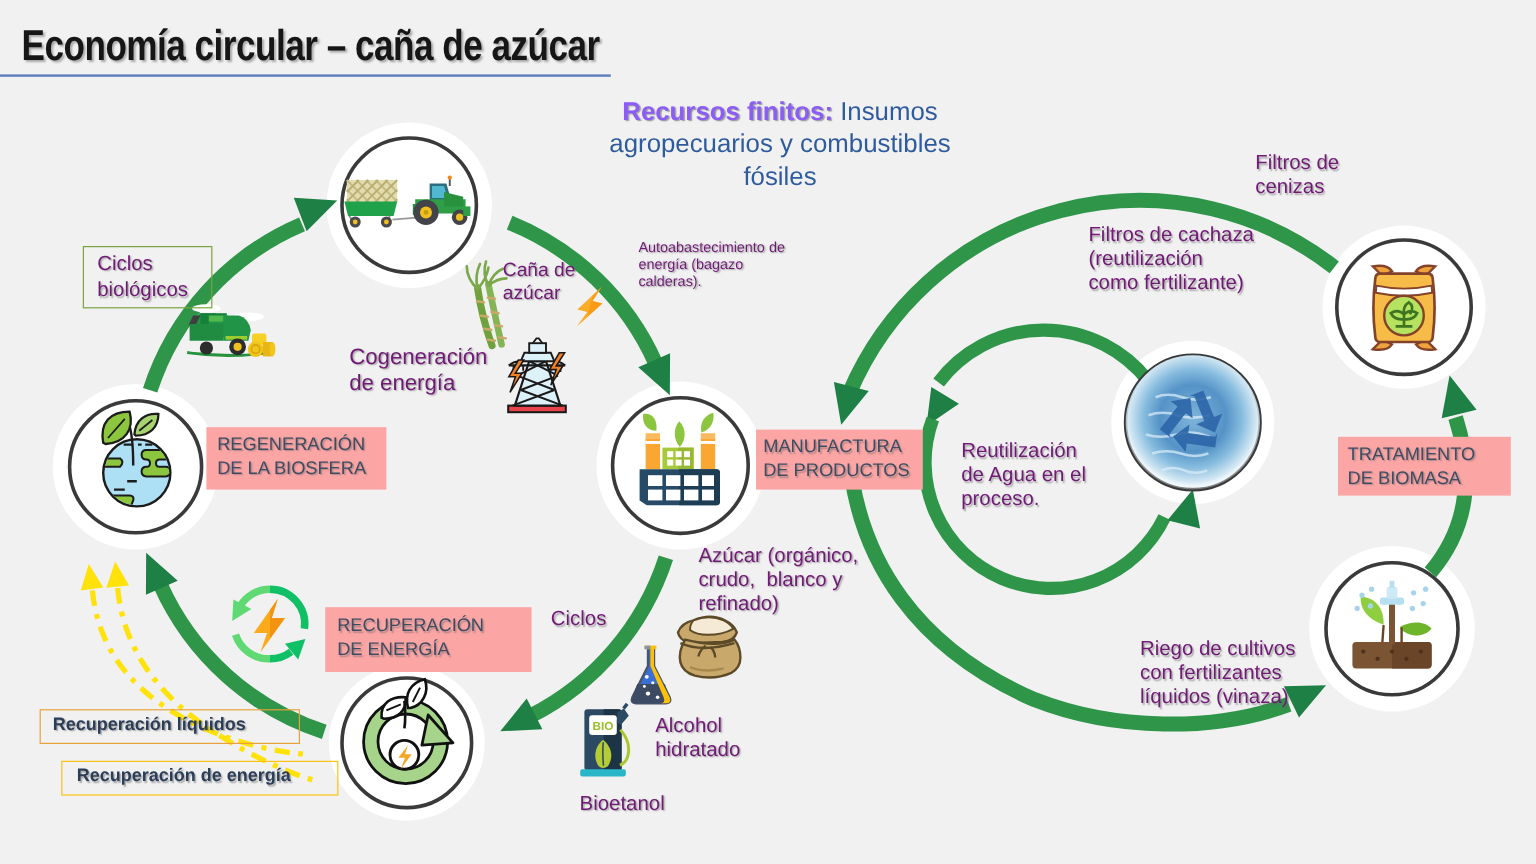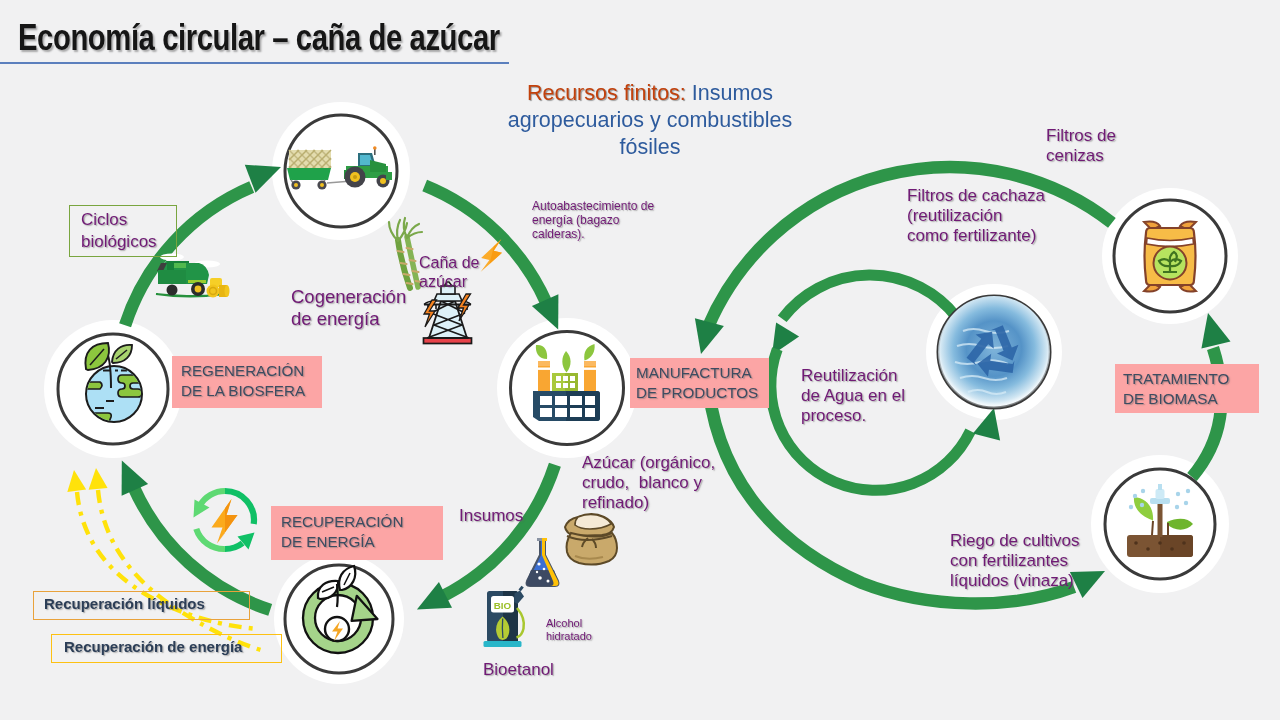--- a/index.html
+++ b/index.html
@@ -281,33 +281,33 @@
 <path d="M502.7 618.5 q -0.8 10 0.2 19.5" stroke="#2c4a63" stroke-width="1.3" fill="none"></path>
 <rect x="483.5" y="641" width="38" height="6" rx="1.5" fill="#29b6c9"></rect>
 <path d="M517 608 q 8.5 10 6.5 20.5 q -1.5 7.5 -7 9" fill="none" stroke="#a9c72e" stroke-width="2.5"></path>
 <path d="M514.5 593.5 l5.5 -3 4 6 -6.5 7.5 -3.5 -2 Z" fill="#2c4a63"></path>
 <path d="M518.5 589.5 l3 -3.8 2.3 1.8 -3 3.8 Z" fill="#2c4a63"></path>
 </g>
 </svg>
 <div style="position:absolute;left:18px;top:17px;font-size:36px;font-weight:bold;color:#161616;text-shadow:2px 2px 2px rgba(0,0,0,.3);letter-spacing:-0.5px;transform:scaleX(0.812);transform-origin:0 0;white-space:nowrap;">Economía circular – caña de azúcar</div>
 <div style="position:absolute;left:0;top:61.5px;width:509px;height:2px;background:#5b7fbd"></div>
 
-<div class="lbl" style="left:495px;top:80px;width:310px;text-align:center;font-size:21.5px;color:#2e5b9d;text-shadow:none;line-height:1.26;"><span style="font-weight:normal;color:#c2410c;text-shadow:1.2px 1.2px 1px rgba(80,80,80,.55);">Recursos finitos:</span> Insumos agropecuarios y combustibles fósiles</div>
+<div class="lbl" style="left:495px;top:80px;width:310px;text-align:center;font-size:21.5px;color:#2e5b9d;text-shadow:none;line-height:1.26;"><span style="font-weight:bold;color:#8b5cf6;text-shadow:1.2px 1.2px 1px rgba(80,80,80,.55);">Recursos finitos:</span> Insumos agropecuarios y combustibles fósiles</div>
 
 <div class="lbl" style="left:69px;top:161px;width:89px;font-size:17px;border:1.4px solid #79a53f;padding:3px 6px 3px 11px;line-height:1.3;margin-top:44px;">Ciclos biológicos</div>
-<div class="lbl" style="left:419px;top:217px;font-size:16px;margin-top:37px;">Caña de<br>azúcar</div>
+<div class="lbl" style="left:419px;top:217px;font-size:16px;">Caña de<br>azúcar</div>
 <div class="lbl" style="left:291px;top:286px;font-size:18.5px;">Cogeneración<br>de energía</div>
 <div class="lbl" style="left:532px;top:199px;font-size:12px;">Autoabastecimiento de<br>energía (bagazo<br>calderas).</div>
 <div class="lbl" style="left:1046px;top:126px;font-size:17px;">Filtros de<br>cenizas</div>
 <div class="lbl" style="left:907px;top:186px;font-size:17px;">Filtros de cachaza<br>(reutilización<br>como fertilizante)</div>
 <div class="lbl" style="left:801px;top:366px;font-size:17px;">Reutilización<br>de Agua en el<br>proceso.</div>
 <div class="lbl" style="left:950px;top:531px;font-size:17px;">Riego de cultivos<br>con fertilizantes<br>líquidos (vinaza)</div>
 <div class="lbl" style="left:582px;top:453px;font-size:17px;">Azúcar (orgánico,<br>crudo,&nbsp; blanco y<br>refinado)</div>
-<div class="lbl" style="left:459px;top:506px;font-size:17px;">Insumos</div>
-<div class="lbl" style="left:546px;top:595px;font-size:11px;margin-top:22px;">Alcohol<br>hidratado</div>
+<div class="lbl" style="left:459px;top:506px;font-size:17px;">Ciclos</div>
+<div class="lbl" style="left:546px;top:595px;font-size:17px;">Alcohol<br>hidratado</div>
 <div class="lbl" style="left:483px;top:660px;font-size:17px;">Bioetanol</div>
 
 <div class="wbox" style="left:172px;top:356px;width:141px;height:47px;padding:5px 0 0 9px;">REGENERACIÓN<br>DE LA BIOSFERA</div>
 <div class="wbox" style="left:630px;top:358px;width:133px;height:45px;padding:5px 0 0 6px;">MANUFACTURA<br>DE PRODUCTOS</div>
 <div class="wbox" style="left:271px;top:506px;width:145px;height:48px;padding:6px 17px 0 10px;">RECUPERACIÓN<br>DE ENERGÍA</div>
 <div class="wbox" style="left:1115px;top:364px;width:136px;height:44px;padding:5px 0 0 8px;">TRATAMIENTO<br>DE BIOMASA</div>
 
 <div class="lbl" style="left:33px;top:591px;width:205px;height:24px;font-size:15px;font-weight:bold;color:#2c3e57;border:1.4px solid #e9a23b;padding:3px 0 0 10px;">Recuperación líquidos</div>
 <div class="lbl" style="left:51px;top:634px;width:217px;height:24px;font-size:15px;font-weight:bold;color:#2c3e57;border:1.4px solid #fdc113;padding:3px 0 0 12px;">Recuperación de energía</div>
 </body></html>

